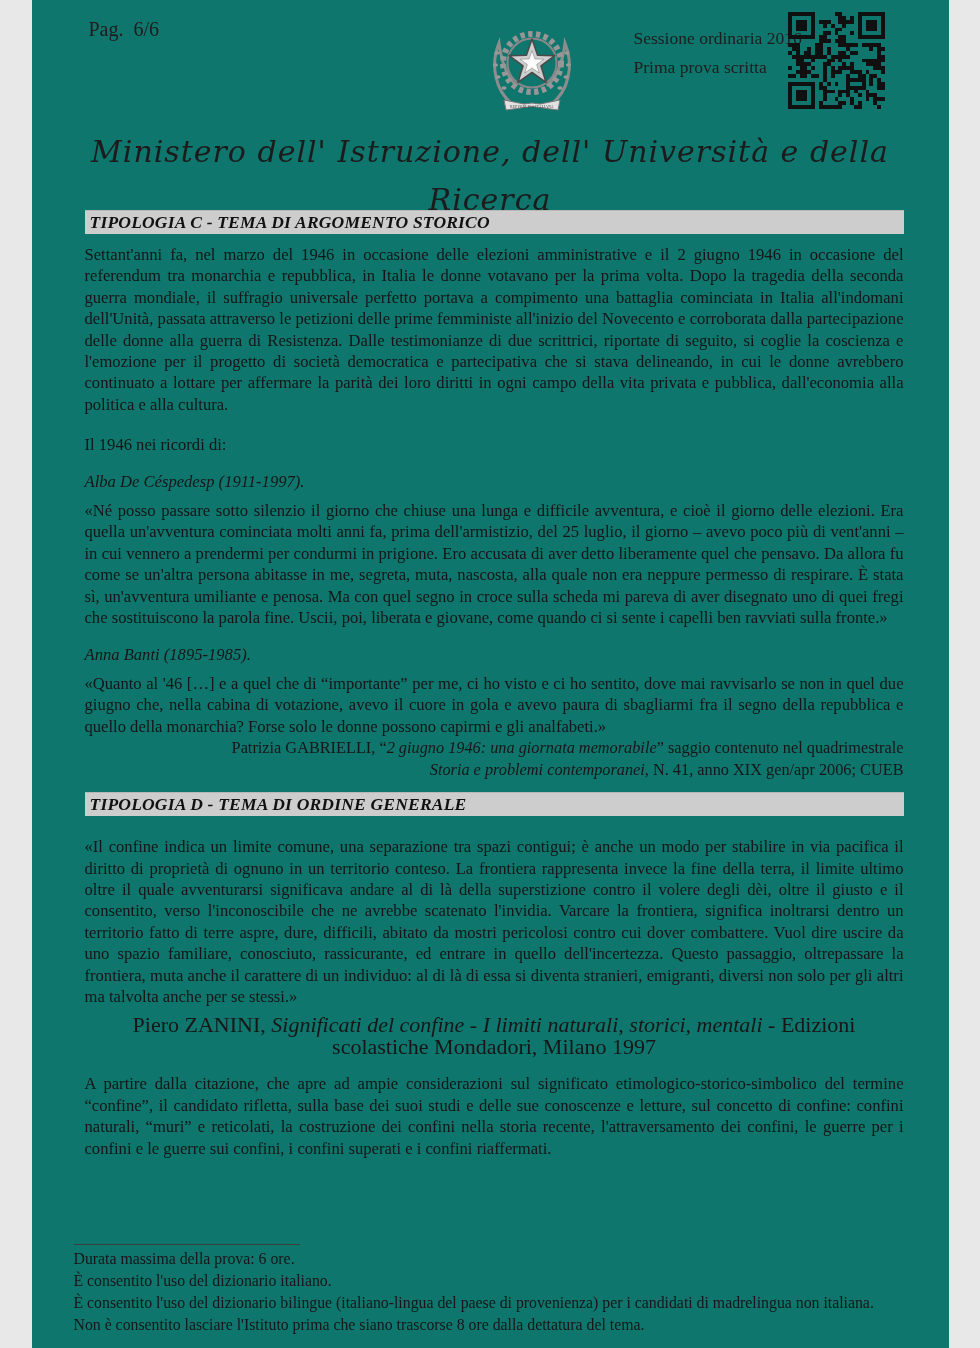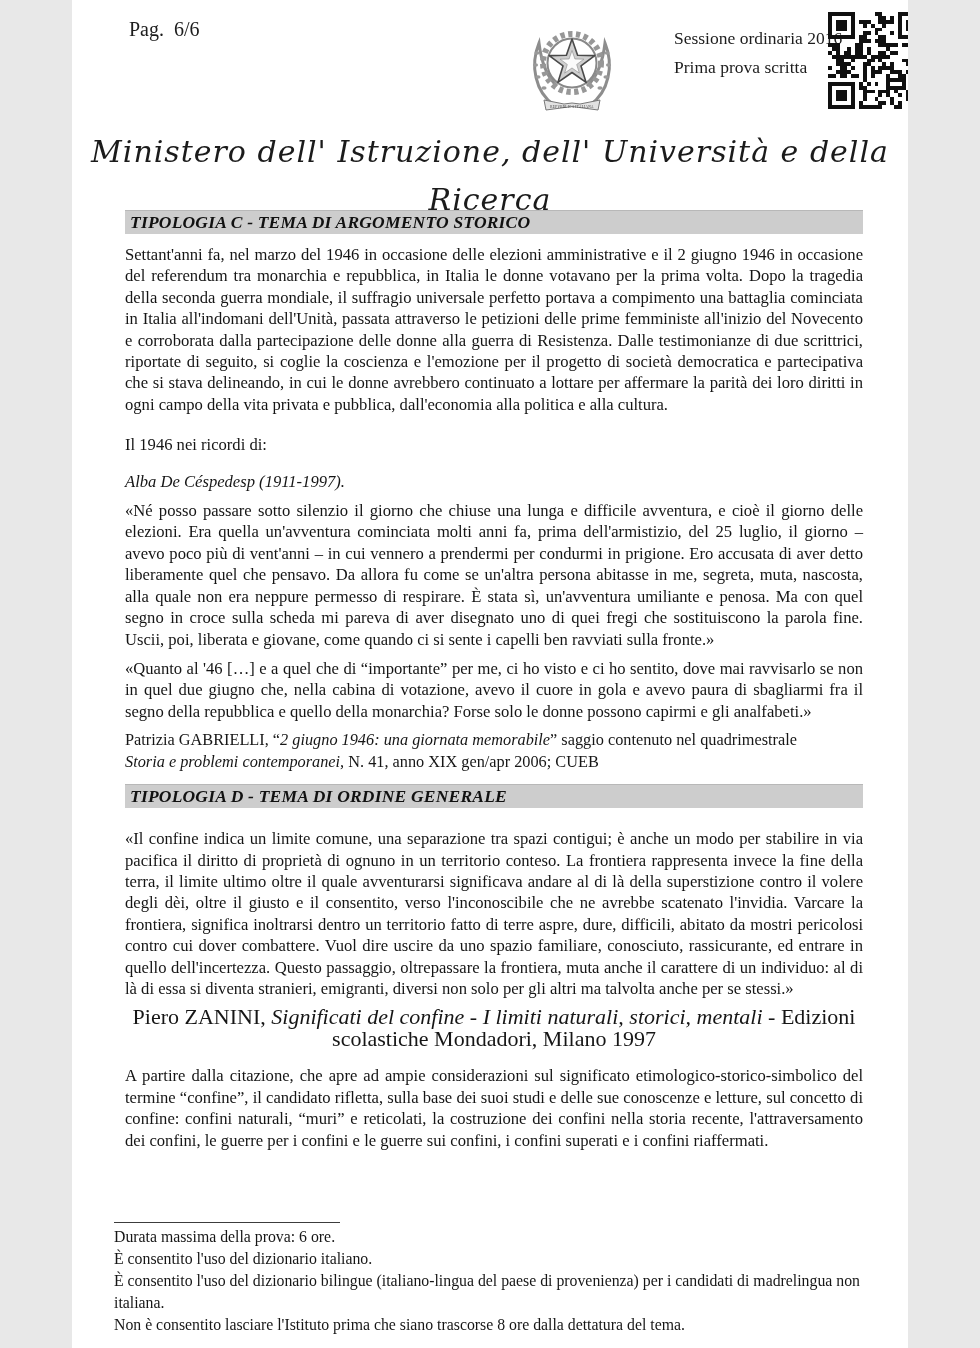--- a/index.html
+++ b/index.html
@@ -1,20 +1,20 @@
 <!DOCTYPE html>
 <html lang="it"><head>
 <meta charset="utf-8">
 <style>
   html,body { margin:0; padding:0; background:#e8e8e8; }
   .page {
     position:relative;
-    width:836px; height:1348px;
+    width:917px; height:1348px;
     margin:0 auto;
-    background:#ffffff;
+    background:#0f766e;
     font-family:"Liberation Serif", serif;
     color:#161616;
     overflow:hidden;
     box-sizing:border-box;
   }
   
   .pag {
     position:absolute; left:57px; top:18px;
     font-size:20px; white-space:pre; color:#1d1d1d;
   }
@@ -51,21 +51,21 @@
     font-size:16.6px; line-height:21.4px;
     text-align:justify; text-align-last:left;
     color:#151515;
   }
   .intro   { margin-top:10px; }
   .ricordi { margin-top:19px; }
   .author  { margin-top:15px; font-style:italic; font-size:16.6px; line-height:21.4px; }
   .quote   { margin-top:8px; }
   .quote-d { margin-top:20px; }
   .attribution {
-    margin-top:7px; text-align:left;
+    text-align:right;
     font-size:16.3px; line-height:21.5px;
   }
   .zanini {
     margin-top:7px; text-align:center;
     font-size:22px; line-height:21.5px;
   }
   .task { margin-top:16px; }
   .it { font-style:italic; }
   
   .footer {
@@ -426,20 +426,21 @@
 
     <div class="section-bar">TIPOLOGIA C - TEMA DI ARGOMENTO STORICO</div>
 
     <p class="body-text intro">Settant'anni fa, nel marzo del 1946 in occasione delle elezioni amministrative e il 2 giugno 1946 in occasione del referendum tra monarchia e repubblica, in Italia le donne votavano per la prima volta. Dopo la tragedia della seconda guerra mondiale, il suffragio universale perfetto portava a compimento una battaglia cominciata in Italia all'indomani dell'Unità, passata attraverso le petizioni delle prime femministe all'inizio del Novecento e corroborata dalla partecipazione delle donne alla guerra di Resistenza. Dalle testimonianze di due scrittrici, riportate di seguito, si coglie la coscienza e l'emozione per il progetto di società democratica e partecipativa che si stava delineando, in cui le donne avrebbero continuato a lottare per affermare la parità dei loro diritti in ogni campo della vita privata e pubblica, dall'economia alla politica e alla cultura.</p>
 
     <p class="body-text ricordi">Il 1946 nei ricordi di:</p>
 
     <p class="author">Alba De Céspedesp (1911-1997).</p>
     <p class="body-text quote">«Né posso passare sotto silenzio il giorno che chiuse una lunga e difficile avventura, e cioè il giorno delle elezioni. Era quella un'avventura cominciata molti anni fa, prima dell'armistizio, del 25 luglio, il giorno – avevo poco più di vent'anni – in cui vennero a prendermi per condurmi in prigione. Ero accusata di aver detto liberamente quel che pensavo. Da allora fu come se un'altra persona abitasse in me, segreta, muta, nascosta, alla quale non era neppure permesso di respirare. È stata sì, un'avventura umiliante e penosa. Ma con quel segno in croce sulla scheda mi pareva di aver disegnato uno di quei fregi che sostituiscono la parola fine. Uscii, poi, liberata e giovane, come quando ci si sente i capelli ben ravviati sulla fronte.»</p>
 
+    <p class="author">Anna Banti (1895-1985).</p>
     <p class="body-text quote">«Quanto al '46 […] e a quel che di “importante” per me, ci ho visto e ci ho sentito, dove mai ravvisarlo se non in quel due giugno che, nella cabina di votazione, avevo il cuore in gola e avevo paura di sbagliarmi fra il segno della repubblica e quello della monarchia? Forse solo le donne possono capirmi e gli analfabeti.»</p>
 
     <div class="attribution">
       <div><span>Patrizia GABRIELLI, “</span><span class="it">2 giugno 1946: una giornata memorabile</span><span>” saggio contenuto nel quadrimestrale</span></div>
       <div><span class="it">Storia e problemi contemporanei,</span><span> N. 41, anno XIX gen/apr 2006; CUEB</span></div>
     </div>
 
     <div class="section-bar bar-d">TIPOLOGIA D - TEMA DI ORDINE GENERALE</div>
 
     <p class="body-text quote-d">«Il confine indica un limite comune, una separazione tra spazi contigui; è anche un modo per stabilire in via pacifica il diritto di proprietà di ognuno in un territorio conteso. La frontiera rappresenta invece la fine della terra, il limite ultimo oltre il quale avventurarsi significava andare al di là della superstizione contro il volere degli dèi, oltre il giusto e il consentito, verso l'inconoscibile che ne avrebbe scatenato l'invidia. Varcare la frontiera, significa inoltrarsi dentro un territorio fatto di terre aspre, dure, difficili, abitato da mostri pericolosi contro cui dover combattere. Vuol dire uscire da uno spazio familiare, conosciuto, rassicurante, ed entrare in quello dell'incertezza. Questo passaggio, oltrepassare la frontiera, muta anche il carattere di un individuo: al di là di essa si diventa stranieri, emigranti, diversi non solo per gli altri ma talvolta anche per se stessi.»</p>

